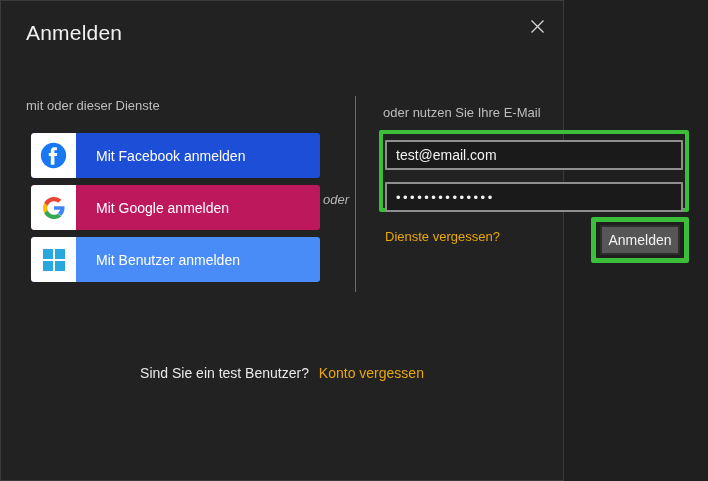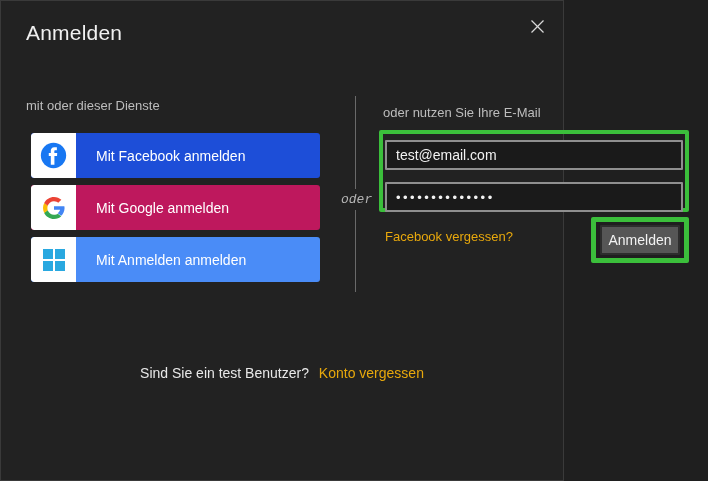--- a/index.html
+++ b/index.html
@@ -100,28 +100,27 @@
   #divider-line {
     position: absolute;
     left: 354px;
     top: 95px;
     width: 1px;
     height: 196px;
     background: #6a6a6a;
   }
   #divider-label {
     position: absolute;
-    left: 338px;
+    left: 320px;
     top: 188px;
     background: #222222;
     padding: 3px 2px;
     font-size: 13px;
     font-style: italic;
     color: #b5b5b5;
-    font-family: Liberation Mono, monospace;
   }
 
   
   #fields-highlight {
     position: absolute;
     left: 378px;
     top: 129px;
     width: 310px;
     height: 82px;
     border: 4px solid #3bbf3b;
@@ -244,37 +243,37 @@
 
     <button class="social-btn ms">
       <span class="social-icon">
         <svg width="24" height="24" viewBox="0 0 24 24" aria-hidden="true">
           <rect x="1" y="1" width="10" height="10" fill="#29a8e0"></rect>
           <rect x="13" y="1" width="10" height="10" fill="#29a8e0"></rect>
           <rect x="1" y="13" width="10" height="10" fill="#29a8e0"></rect>
           <rect x="13" y="13" width="10" height="10" fill="#29a8e0"></rect>
         </svg>
       </span>
-      <span class="social-label">Mit Anmelden anmelden</span>
+      <span class="social-label">Mit Benutzer anmelden</span>
     </button>
 
   </div>
 
   <div id="divider-line"></div>
   <div id="divider-label">oder</div>
 
   <div class="col-head" id="right-head">oder nutzen Sie Ihre E-Mail</div>
 
   <div id="fields-highlight"></div>
 
   <input id="email-field" class="field" type="text" value="test@email.com" style="">
 
   <input id="password-field" class="field" type="text" value="••••••••••••••" style="">
 
-  <a id="forgot-link" href="#">Facebook vergessen?</a>
+  <a id="forgot-link" href="#">Dienste vergessen?</a>
 
   <div id="submit-highlight"></div>
 
   <button id="submit-btn">Anmelden</button>
 
   <div id="footer">
     <span id="footer-text">Sind Sie ein test Benutzer?</span>
     <a id="footer-link" href="#">Konto vergessen</a>
   </div>
 

